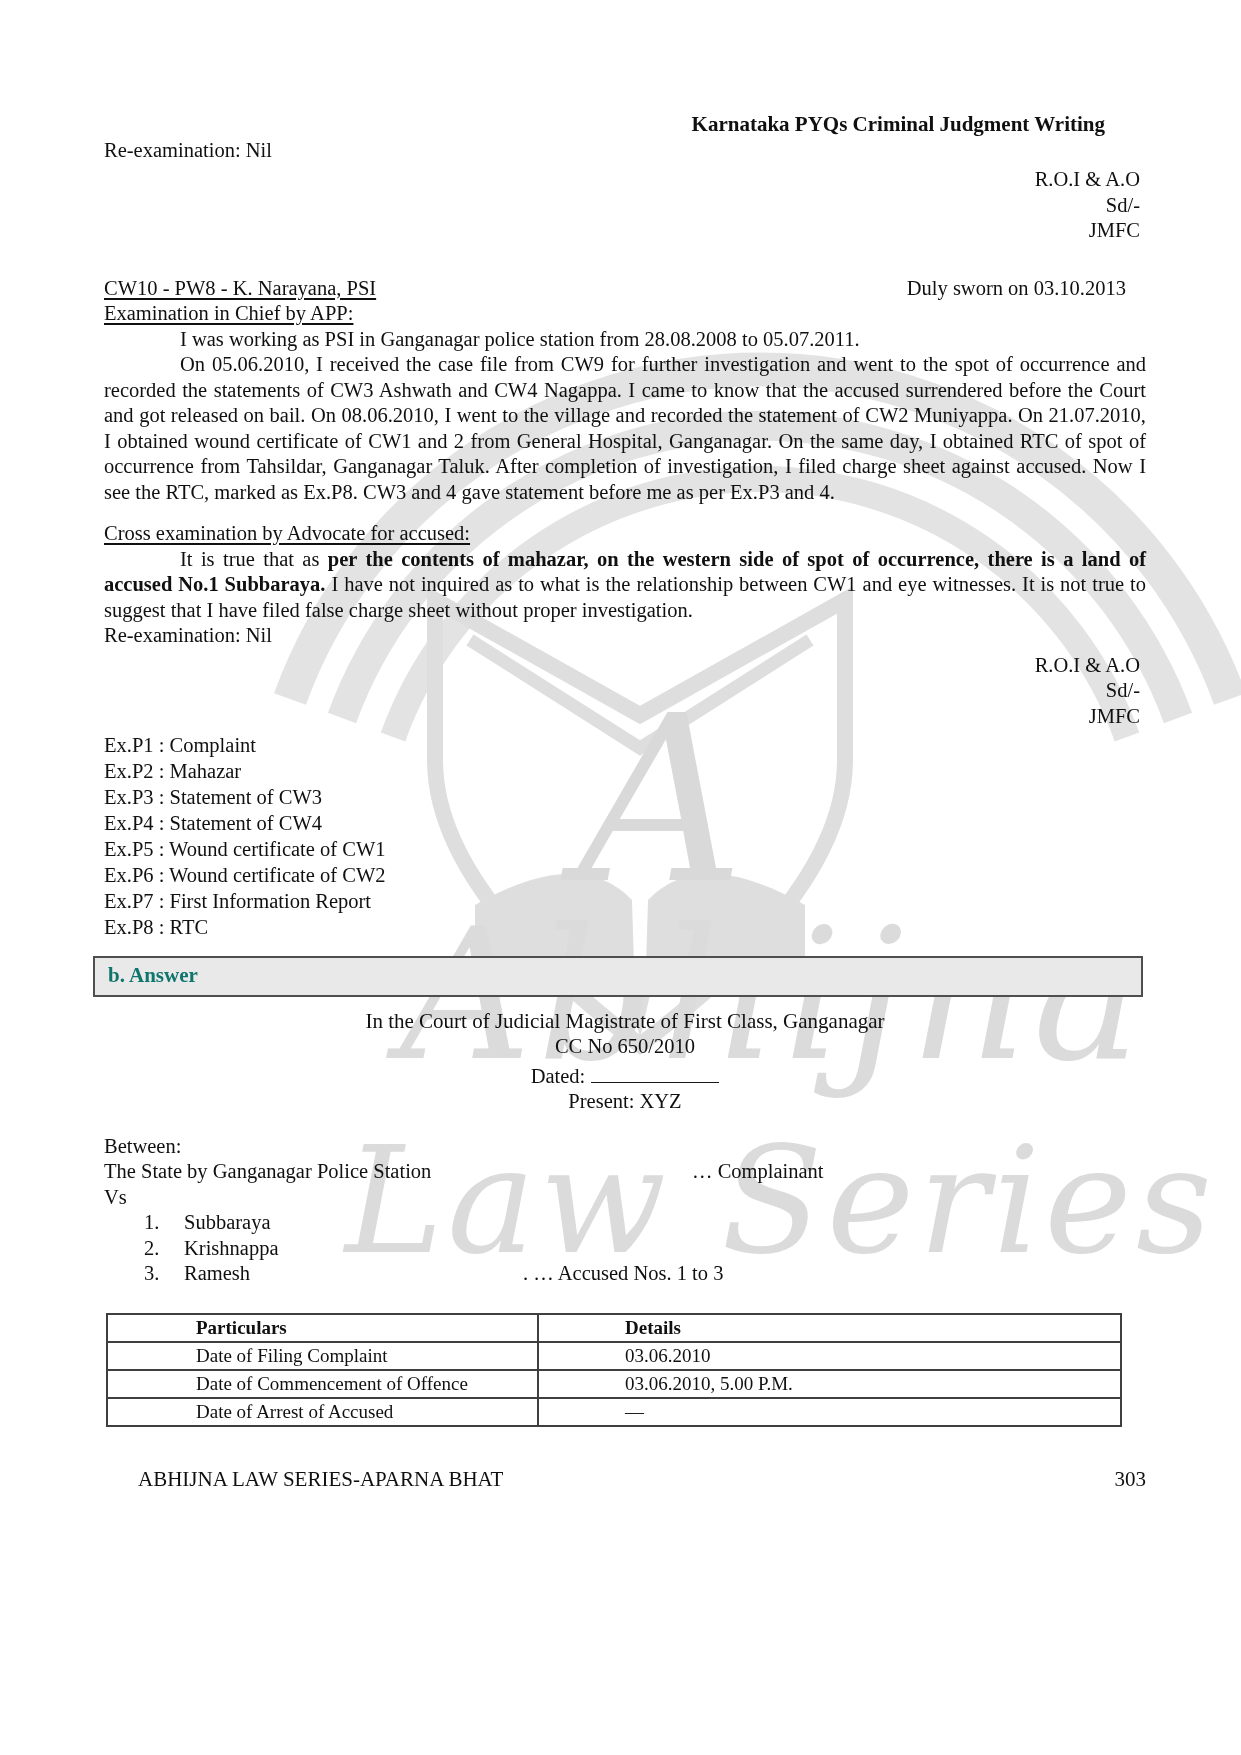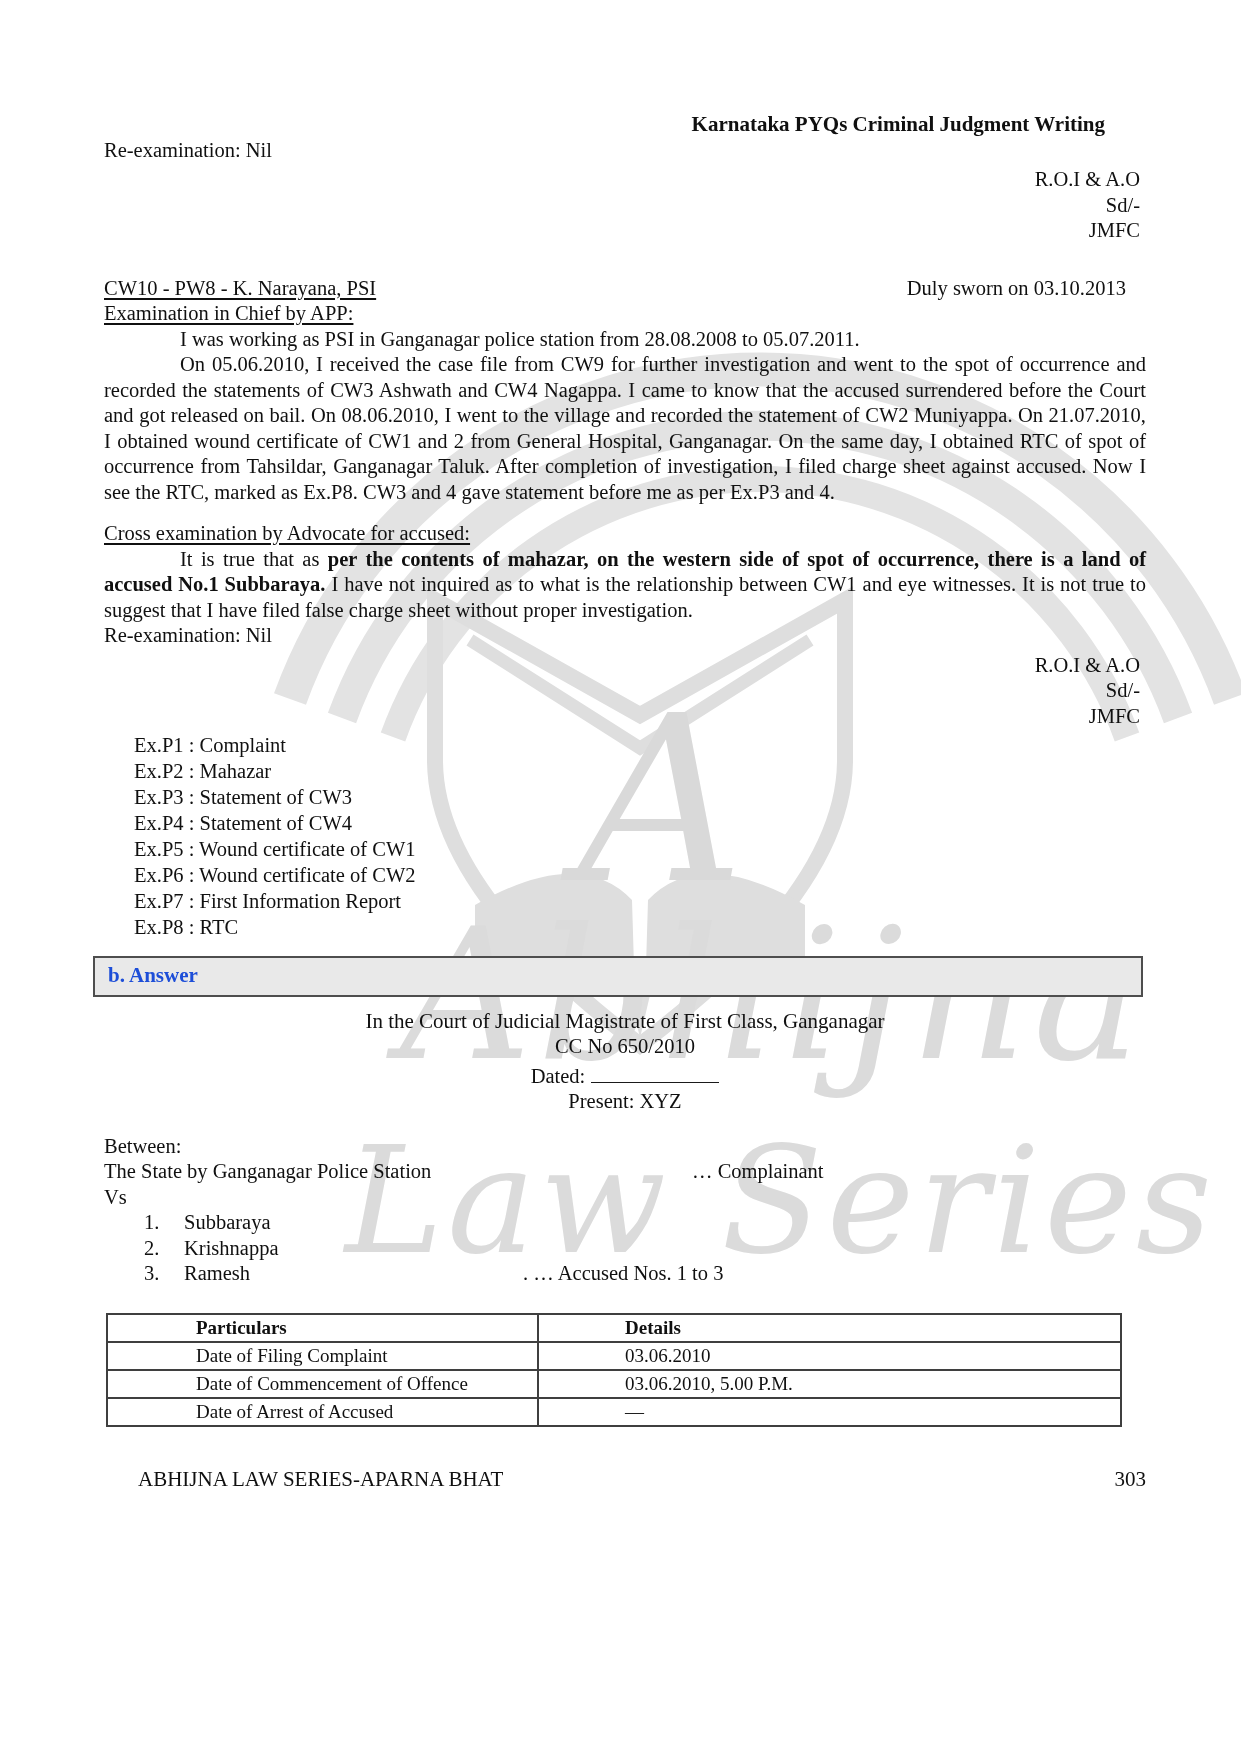--- a/index.html
+++ b/index.html
@@ -17,26 +17,26 @@
   .uline { text-decoration:underline; text-underline-offset:3px; }
   .row-between { display:flex; justify-content:space-between; align-items:center; }
   .witness-row { margin-top:32px; }
   .witness-row .right-cell { padding-right:20px; }
   .para { text-align:justify; text-indent:76px; }
   .cross-head { margin-top:16px; }
 
   .docs-head { text-align:center; font-weight:bold; margin-top:30px; font-size:21px; }
   .docs-head span { text-decoration:underline; text-underline-offset:4px; }
   .doc-list { margin-top:3px; }
-  .doc-list > div { line-height:26px;margin-left:30px; }
+  .doc-list > div { line-height:26px; }
 
   .banner {
     box-sizing:border-box; width:1050px; margin:16px 0 0 -11px;
     background:#e9e9e9; border:2px solid #4e4e4e;
-    font-weight:bold; color:#1d4ed8; font-size:21px;
+    font-weight:bold; color:#0f766e; font-size:21px;
     padding:5px 10px 6px 13px;
   }
 
   .center { text-align:center; }
   .court-block { margin-top:12px; }
   .court-title { font-weight:normal; font-size:21px; }
   .dated-row { margin-top:3px; }
   .blank-line { display:inline-block; width:128px; border-bottom:1.5px solid #1a1a1a; height:19px; margin-left:6px; vertical-align:baseline; }
 
   .between-block { margin-top:19px; }

